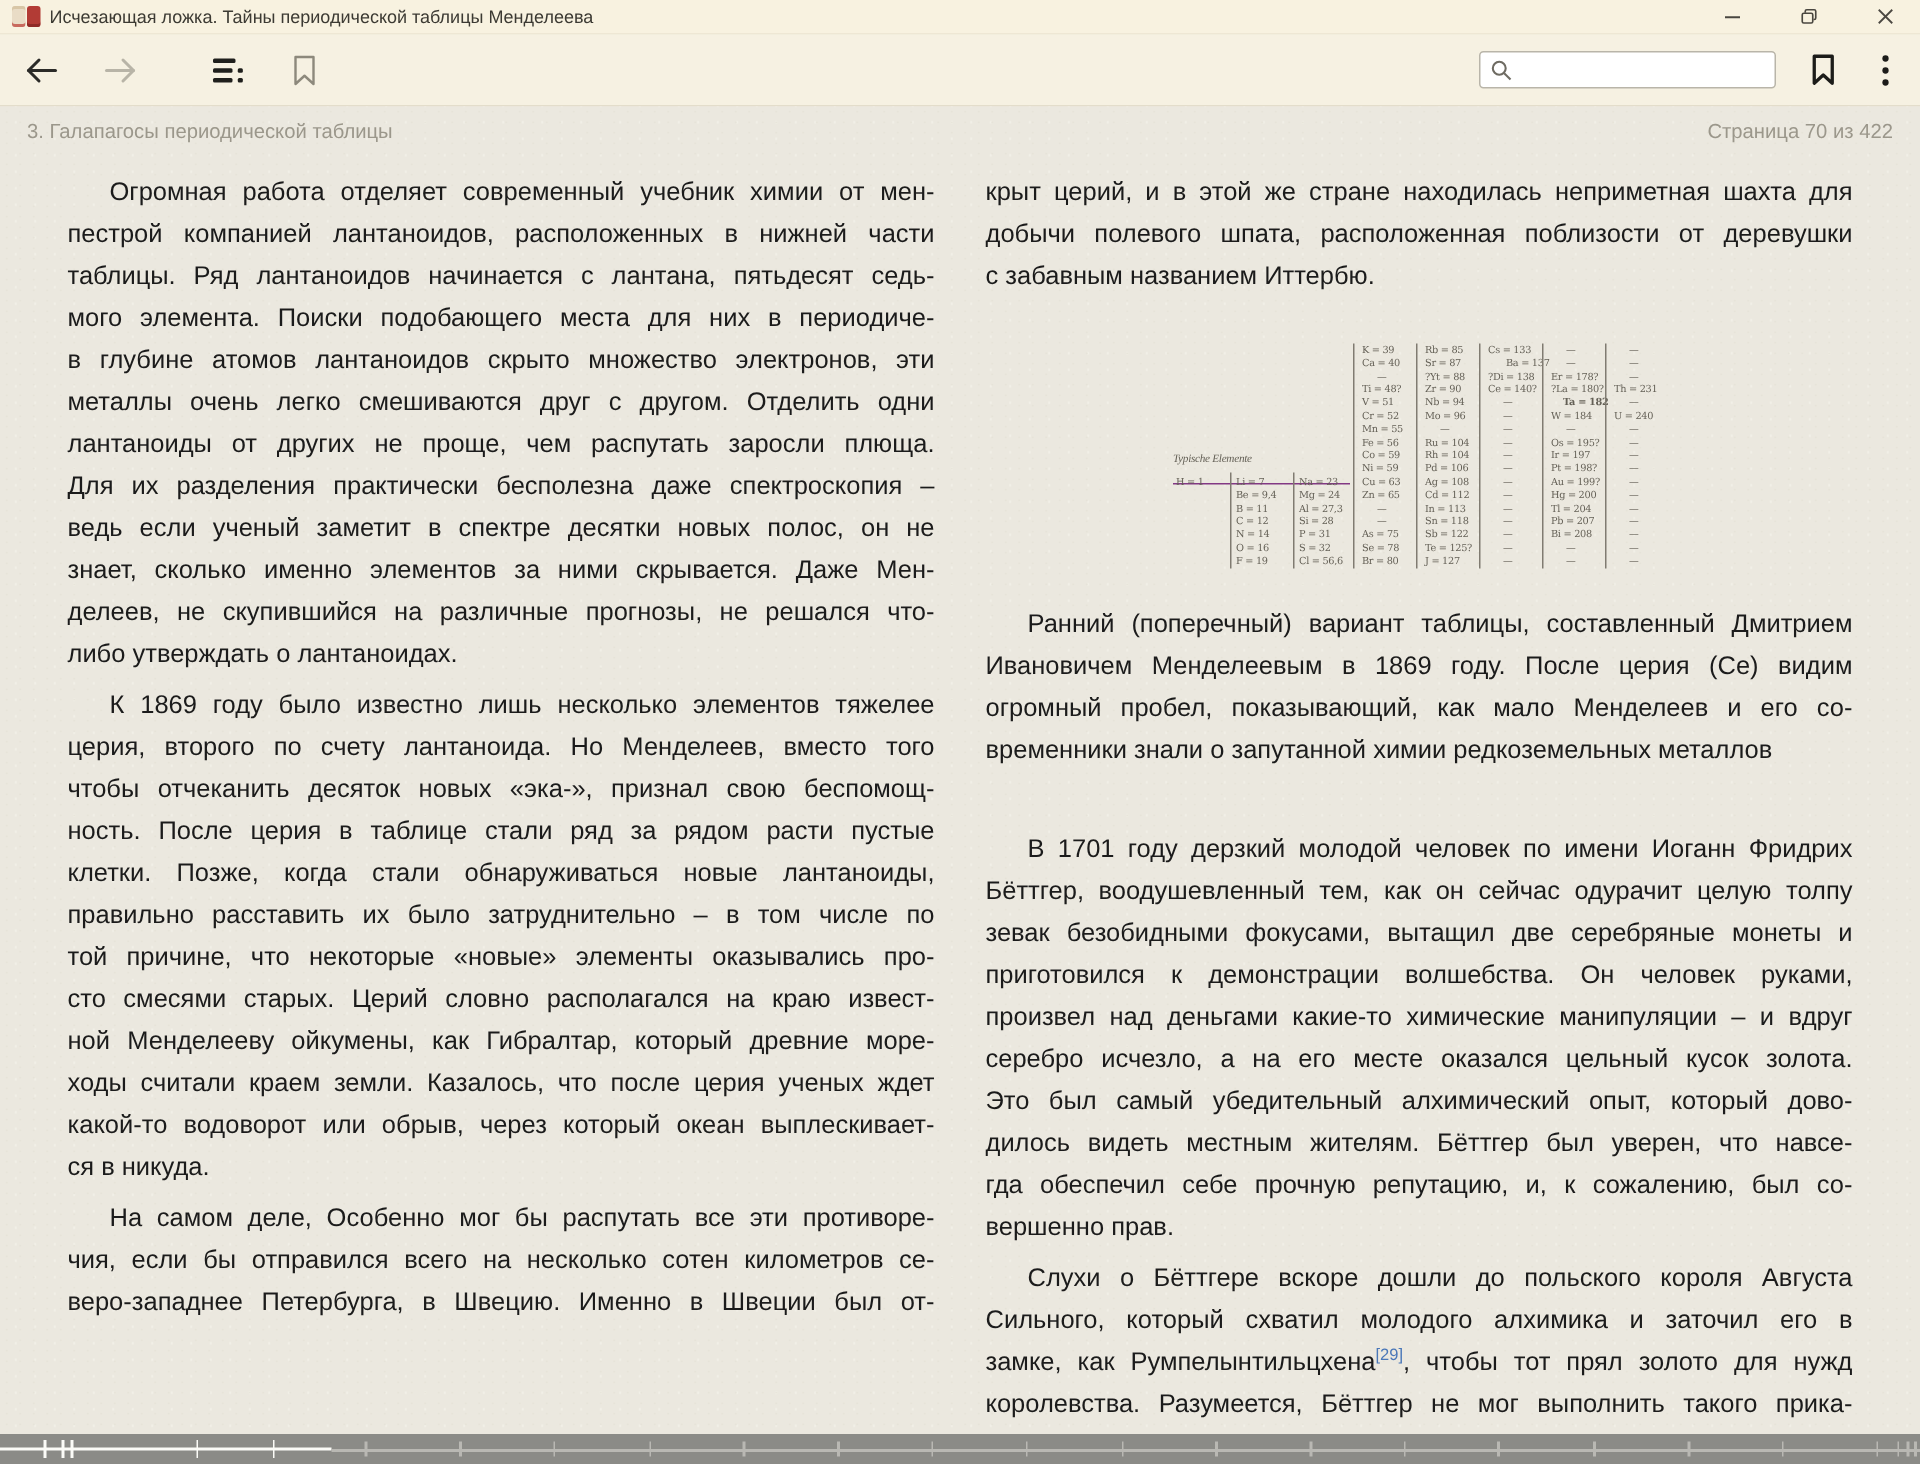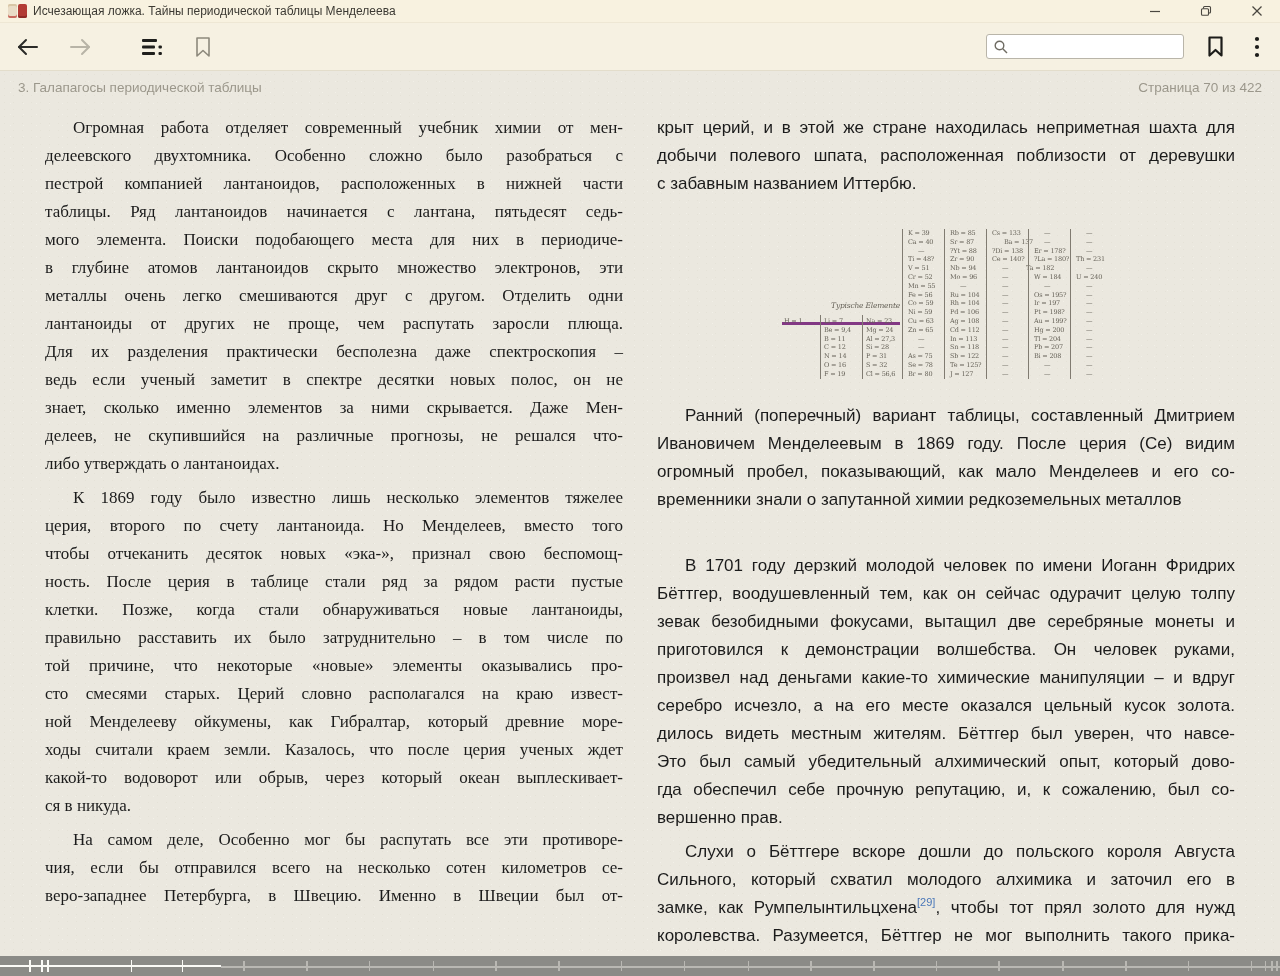--- a/index.html
+++ b/index.html
@@ -54,40 +54,40 @@
     position:absolute;left:0;top:71px;width:1280px;height:885px;
     background-color:#ebe8df;
     background-image:
       radial-gradient(#e5e2d7 0.8px, transparent 0.9px),
       radial-gradient(#f2f0e8 0.8px, transparent 0.9px);
     background-size:9px 7px,13px 11px;
     background-position:0 0,4px 5px;
   }
   
   .col{position:absolute;top:114px;width:578px;color:#1b1b1b;font-size:17px;line-height:28px;}
-  .col.left{left:45px;font-family:Liberation Serif, serif;}
+  .col.left{left:45px;}
   .col.right{left:657px;}
   .para{margin:0 0 6px 0;}
   .para.gap-before{margin-top:38px;}
   .line{text-align:justify;text-align-last:justify;}
   .line.last{text-align-last:left;}
   .line.indent{text-indent:28px;}
   sup.fn{color:#4a77b8;font-size:11px;line-height:0;}
   
   .facs{
     position:relative;width:332px;height:160px;margin:28px auto 16px auto;
     font-family:"DejaVu Serif",serif;font-size:6.5px;color:#4d493f;
     letter-spacing:-0.2px;opacity:.85;
   }
   .facs .cell{position:absolute;height:8.8px;line-height:8.8px;white-space:nowrap;}
   .facs .dash{padding-left:10px;}
   .facs .vline{position:absolute;width:1px;background:#6e695e;}
   .facs .flabel{
-    position:absolute;left:2px;top:66px;width:118px;text-align:right;
-    font-style:italic;font-size:7.5px;border-bottom:3px solid #701a75;padding-bottom:2px;
+    position:absolute;left:2px;top:66px;width:118px;text-align:left;
+    font-style:italic;font-size:7.5px;border-bottom:1px solid #701a75;padding-bottom:2px;font-family:Liberation Serif, serif;
   }
   
   .progress{
     position:absolute;left:0;top:956px;width:1280px;height:20px;background:#8b8b87;
   }
   .progress .line-elapsed{position:absolute;top:9px;left:0;height:2px;background:#fbfbf7;}
   .progress .line-remaining{position:absolute;top:10px;height:1.5px;background:#b9b8b3;}
   .progress .tick{position:absolute;top:5px;width:1.6px;height:10px;background:#b9b8b3;}
   .progress .tick.elapsed{background:#fbfbf7;top:4px;height:12px;}
   svg{display:block;}
@@ -189,21 +189,20 @@
 <div class="paper"></div>
 
 <div class="page-header">
   <div class="chapter">3. Галапагосы периодической таблицы</div>
   <div class="pageinfo">Страница 70 из 422</div>
 </div>
 
 <div class="col left">
     <div class="para">
       <div class="line indent">Огромная работа отделяет современный учебник химии от мен-</div>
-      <div class="line">делеевского двухтомника. Особенно сложно было разобраться с</div>
       <div class="line">пестрой компанией лантаноидов, расположенных в нижней части</div>
       <div class="line">таблицы. Ряд лантаноидов начинается с лантана, пятьдесят седь-</div>
       <div class="line">мого элемента. Поиски подобающего места для них в периодиче-</div>
       <div class="line">в глубине атомов лантаноидов скрыто множество электронов, эти</div>
       <div class="line">металлы очень легко смешиваются друг с другом. Отделить одни</div>
       <div class="line">лантаноиды от других не проще, чем распутать заросли плюща.</div>
       <div class="line">Для их разделения практически бесполезна даже спектроскопия –</div>
       <div class="line">ведь если ученый заметит в спектре десятки новых полос, он не</div>
       <div class="line">знает, сколько именно элементов за ними скрывается. Даже Мен-</div>
       <div class="line">делеев, не скупившийся на различные прогнозы, не решался что-</div>
@@ -300,21 +299,21 @@
       <div class="cell dash" style="left: 212px; top: 99.8px;">—</div>
       <div class="cell dash" style="left: 212px; top: 108.6px;">—</div>
       <div class="cell dash" style="left: 212px; top: 117.4px;">—</div>
       <div class="cell dash" style="left: 212px; top: 126.2px;">—</div>
       <div class="cell dash" style="left: 212px; top: 135px;">—</div>
       <div class="cell dash" style="left: 212px; top: 143.8px;">—</div>
       <div class="cell dash" style="left: 254px; top: 3px;">—</div>
       <div class="cell dash" style="left: 254px; top: 11.8px;">—</div>
       <div class="cell" style="left: 254px; top: 20.6px;">Er = 178?</div>
       <div class="cell" style="left: 254px; top: 29.4px;">?La = 180?</div>
-      <div class="cell" style="left: 246px; top: 38.2px;">Ta = 182</div>
+      <div class="cell" style="left: 262px; top: 38.2px; font-weight: bold;">Ta = 182</div>
       <div class="cell" style="left: 254px; top: 47px;">W = 184</div>
       <div class="cell dash" style="left: 254px; top: 55.8px;">—</div>
       <div class="cell" style="left: 254px; top: 64.6px;">Os = 195?</div>
       <div class="cell" style="left: 254px; top: 73.4px;">Ir = 197</div>
       <div class="cell" style="left: 254px; top: 82.2px;">Pt = 198?</div>
       <div class="cell" style="left: 254px; top: 91px;">Au = 199?</div>
       <div class="cell" style="left: 254px; top: 99.8px;">Hg = 200</div>
       <div class="cell" style="left: 254px; top: 108.6px;">Tl = 204</div>
       <div class="cell" style="left: 254px; top: 117.4px;">Pb = 207</div>
       <div class="cell" style="left: 254px; top: 126.2px;">Bi = 208</div>
@@ -351,22 +350,22 @@
       <div class="line">огромный пробел, показывающий, как мало Менделеев и его со-</div>
       <div class="line last">временники знали о запутанной химии редкоземельных металлов</div>
     </div>
     <div class="para gap-before">
       <div class="line indent">В 1701 году дерзкий молодой человек по имени Иоганн Фридрих</div>
       <div class="line">Бёттгер, воодушевленный тем, как он сейчас одурачит целую толпу</div>
       <div class="line">зевак безобидными фокусами, вытащил две серебряные монеты и</div>
       <div class="line">приготовился к демонстрации волшебства. Он человек руками,</div>
       <div class="line">произвел над деньгами какие-то химические манипуляции – и вдруг</div>
       <div class="line">серебро исчезло, а на его месте оказался цельный кусок золота.</div>
+      <div class="line">Это был самый убедительный алхимический опыт, который дово-</div>
       <div class="line">дилось видеть местным жителям. Бёттгер был уверен, что навсе-</div>
-      <div class="line">Это был самый убедительный алхимический опыт, который дово-</div>
       <div class="line">гда обеспечил себе прочную репутацию, и, к сожалению, был со-</div>
       <div class="line last">вершенно прав.</div>
     </div>
     <div class="para">
       <div class="line indent">Слухи о Бёттгере вскоре дошли до польского короля Августа</div>
       <div class="line">Сильного, который схватил молодого алхимика и заточил его в</div>
       <div class="line">замке, как Румпелынтильцхена<sup class="fn">[29]</sup>, чтобы тот прял золото для нужд</div>
       <div class="line">королевства. Разумеется, Бёттгер не мог выполнить такого прика-</div>
     </div>
   </div>

